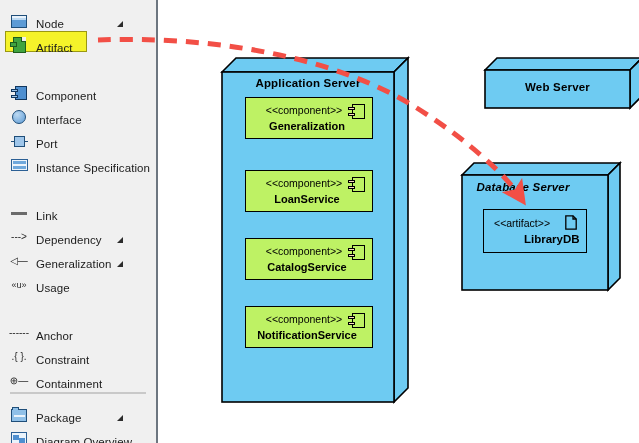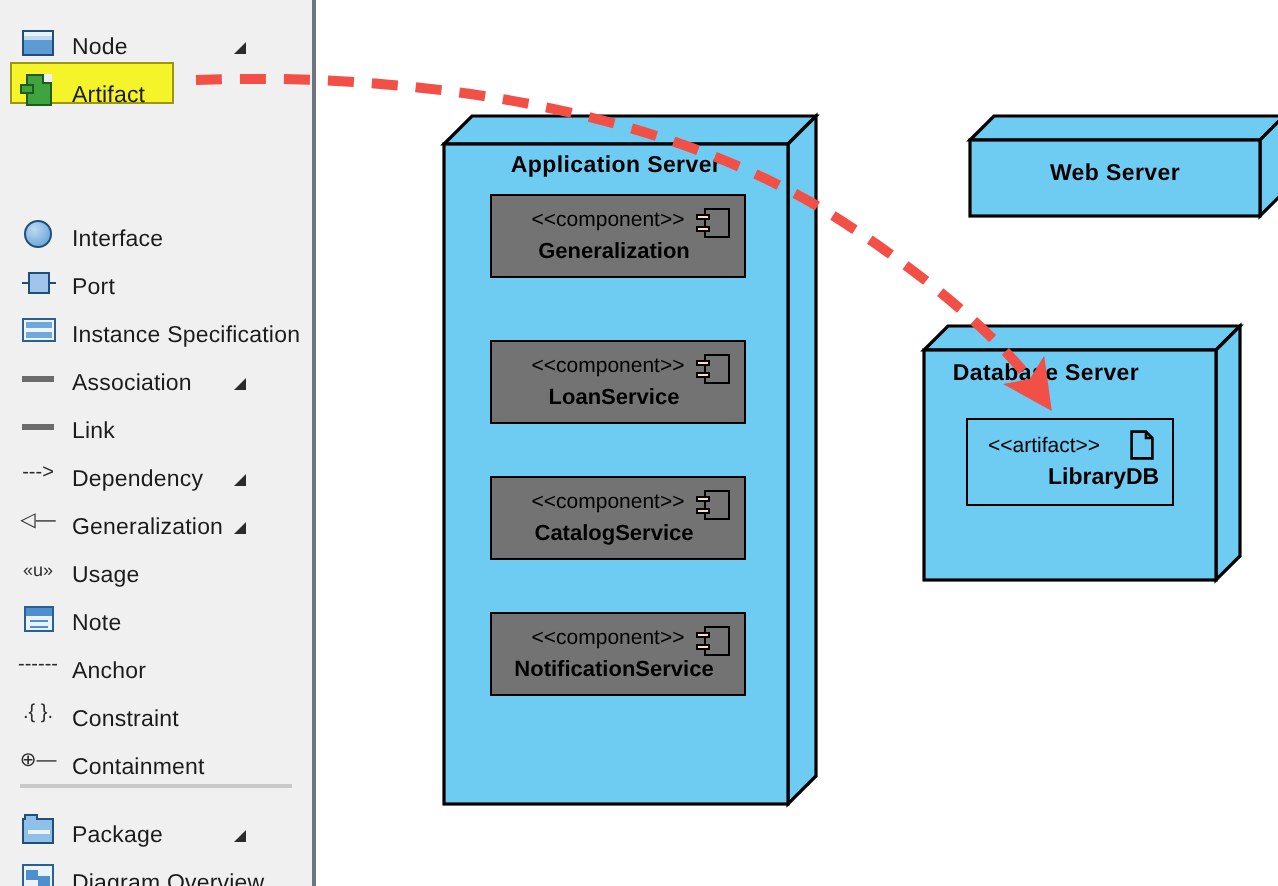--- a/index.html
+++ b/index.html
@@ -290,21 +290,21 @@
     position: absolute;
     width: 100%;
     text-align: center;
     font-size: 11.5px;
     font-weight: bold;
     color: #000;
     letter-spacing: 0.2px;
   }
   .comp-box {
     position: absolute;
-    background: #737373;
+    background: #bef264;
     border: 1.5px solid #000;
     box-sizing: border-box;
   }
   .comp-stereo {
     position: absolute;
     left: 0; right: 0; top: 6px;
     text-align: center;
     font-size: 10.5px;
     color: #000;
     padding-right: 10px;
@@ -386,20 +386,29 @@
 
   <div class="pal-item selected" style="top:30px">
     <span class="pal-hl"></span>
     <span class="pal-icon">
         <span class="ic-artifact"></span>
       </span>
     <span class="pal-label">Artifact</span>
   </div>
 
 
+  <div class="pal-item" style="top:78px">
+    <span class="pal-icon">
+      <span class="ic-component">
+          <i class="t1"></i>
+          <i class="t2"></i>
+        </span>
+    </span>
+    <span class="pal-label">Component</span>
+  </div>
 
   <div class="pal-item" style="top:102px">
     <span class="pal-icon">
         <span class="ic-interface"></span>
       </span>
     <span class="pal-label">Interface</span>
   </div>
 
   <div class="pal-item" style="top:126px">
     <span class="pal-icon">
@@ -408,27 +417,20 @@
     <span class="pal-label">Port</span>
   </div>
 
   <div class="pal-item" style="top:150px">
     <span class="pal-icon">
         <span class="ic-instspec"></span>
       </span>
     <span class="pal-label">Instance Specification</span>
   </div>
 
-  <div class="pal-item" style="top:174px">
-    <span class="pal-icon">
-        <span class="ic-assoc"></span>
-      </span>
-    <span class="pal-label">Association</span>
-    <span class="pal-tri"></span>
-  </div>
 
   <div class="pal-item" style="top:198px">
     <span class="pal-icon">
         <span class="ic-link"></span>
       </span>
     <span class="pal-label">Link</span>
   </div>
 
   <div class="pal-item" style="top:222px">
     <span class="pal-icon">
@@ -446,26 +448,20 @@
     <span class="pal-tri"></span>
   </div>
 
   <div class="pal-item" style="top:270px">
     <span class="pal-icon">
       <span class="ic-txt" style="font-size:9px">«u»</span>
     </span>
     <span class="pal-label">Usage</span>
   </div>
 
-  <div class="pal-item" style="top:294px">
-    <span class="pal-icon">
-        <span class="ic-note"></span>
-      </span>
-    <span class="pal-label">Note</span>
-  </div>
 
   <div class="pal-item" style="top:318px">
     <span class="pal-icon">
       <span class="ic-txt">------</span>
     </span>
     <span class="pal-label">Anchor</span>
   </div>
 
   <div class="pal-item" style="top:342px">
     <span class="pal-icon">
@@ -555,21 +551,21 @@
     </svg>
     <div class="node-title" style="top:23px; width:145px;">Web Server</div>
   </div>
 
   <div class="node3d" style="left:302px; top:163px; width:158px; height:127px;">
     <svg width="158" height="127">
       <polygon points="0,12 12,0 158,0 146,12" fill="#6ecbf2" stroke="#000" stroke-width="1.6"></polygon>
       <polygon points="146,12 158,0 158,115 146,127" fill="#6ecbf2" stroke="#000" stroke-width="1.6"></polygon>
       <rect x="0" y="12" width="146" height="115" fill="#6ecbf2" stroke="#000" stroke-width="1.6"></rect>
     </svg>
-    <div class="node-title" style="top:18px; width:122px;">Database Server</div>
+    <div class="node-title" style="top:18px; width:122px;font-style:italic;">Database Server</div>
   </div>
 
   <div class="art-box" style="left:323px; top:209px; width:104px; height:44px;">
     <span class="art-stereo">&lt;&lt;artifact&gt;&gt;</span>
     <span class="art-name">LibraryDB</span>
     <span class="art-glyph">
       <svg width="12" height="15" viewBox="0 0 12 15">
         <path d="M0.8,0.8 L8,0.8 L11.2,4 L11.2,14.2 L0.8,14.2 Z" fill="none" stroke="#000" stroke-width="1.3"></path>
         <path d="M8,0.8 L8,4 L11.2,4" fill="none" stroke="#000" stroke-width="1.3"></path>
       </svg>

